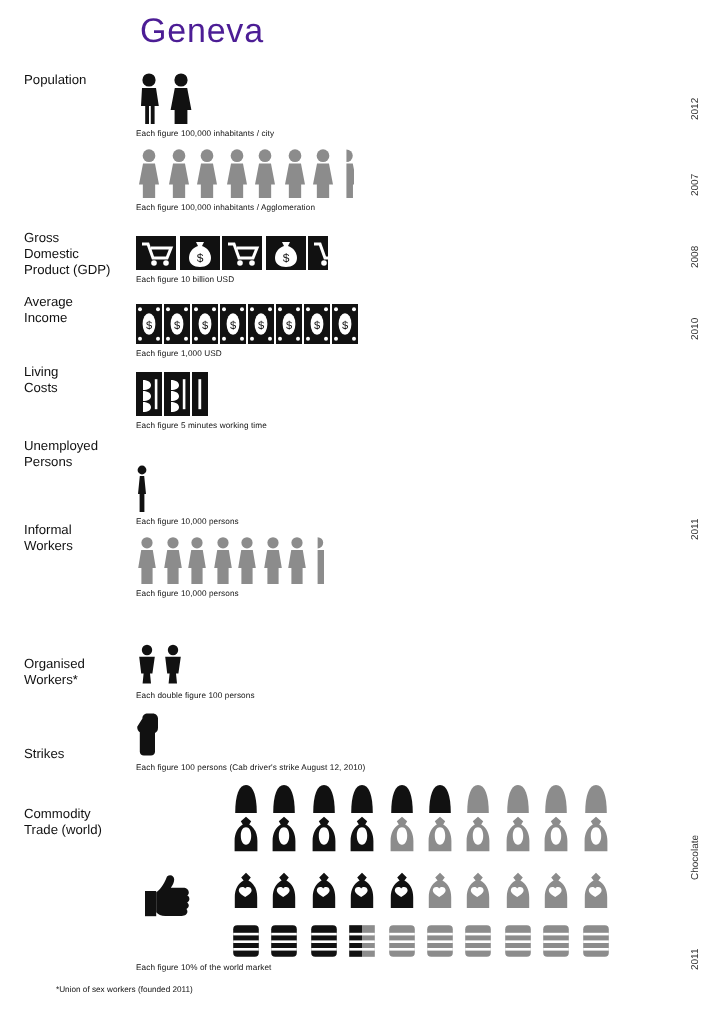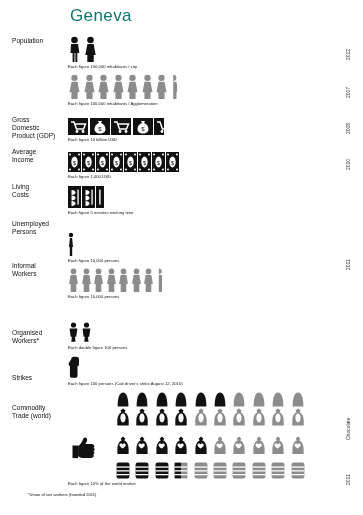--- a/index.html
+++ b/index.html
@@ -1,21 +1,21 @@
 <!DOCTYPE html>
 <html><head>
 <meta charset="utf-8">
 <style>
   html,body{margin:0;padding:0;background:#ffffff;}
   body{width:363px;height:515px;overflow:hidden;
        font-family:"Liberation Sans",sans-serif;color:#1a1a1a;}
   #sheet{position:relative;width:363px;height:515px;background:#fff;}
 
   .title{position:absolute;left:70px;top:6px;font-size:17px;letter-spacing:.4px;
-         font-weight:400;color:#0f766e;}
+         font-weight:400;color:#4c1d95;}
 
   .rowlabel{position:absolute;left:12px;font-size:6.6px;line-height:8.2px;
             color:#111;width:56px;}
 
   .caption{position:absolute;font-size:4.1px;line-height:5px;color:#111;
            letter-spacing:.05px;white-space:nowrap;}
 
   .yearlab{position:absolute;font-size:5px;color:#333;
            transform:rotate(-90deg);transform-origin:left top;white-space:nowrap;}
 

